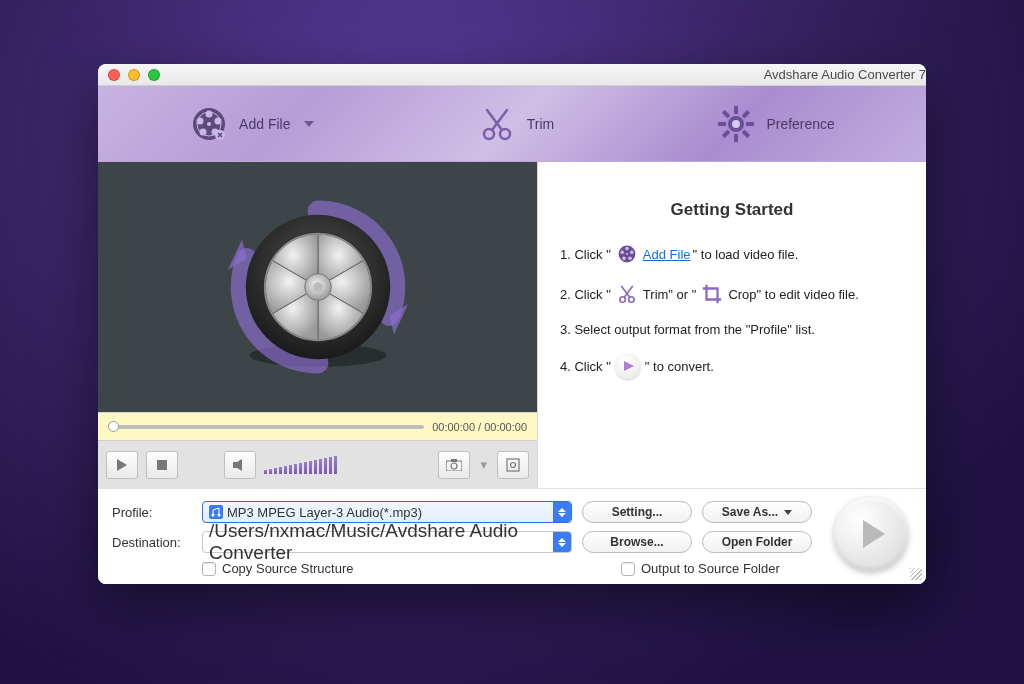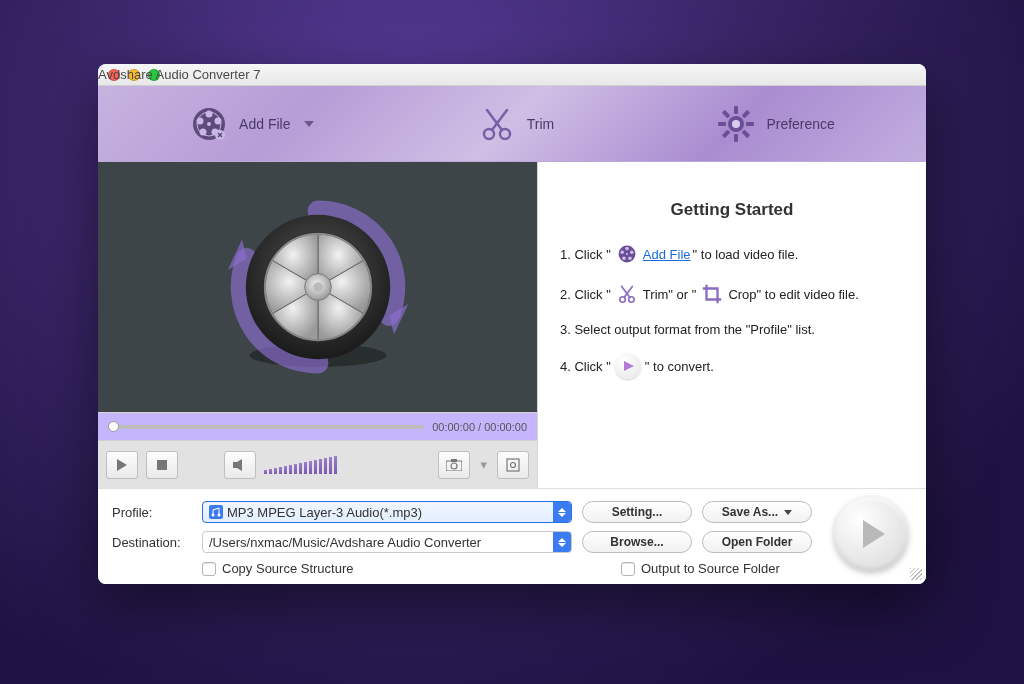--- a/index.html
+++ b/index.html
@@ -30,21 +30,21 @@
     display: flex;
     align-items: center;
     position: relative;
     border-radius: 8px 8px 0 0;
   }
   .traffic { display: flex; gap: 8px; padding-left: 10px; }
   .light { width: 12px; height: 12px; border-radius: 50%; border: 0.5px solid rgba(0,0,0,0.2); }
   .light.red { background: #ff5f57; }
   .light.yellow { background: #febc2e; }
   .light.green { background: #28c840; }
-  .title { position: absolute; left: 0; right: 0; text-align: left; font-size: 13px; color: #4a4a4a; font-weight: 500; pointer-events: none; }
+  .title { position: absolute; left: 0; right: 0; text-align: right; font-size: 13px; color: #4a4a4a; font-weight: 500; pointer-events: none; }
 
   .toolbar {
     height: 76px;
     background: linear-gradient(135deg, #c7b3e0 0%, #b69dd6 25%, #d0bee5 50%, #a98cd0 75%, #c2aee0 100%);
     background-size: cover;
     display: flex;
     align-items: center;
     justify-content: space-around;
     padding: 0 10px;
     border-bottom: 1px solid #bba9d6;
@@ -68,21 +68,21 @@
   .preview {
     flex: 1;
     background: #3e4548;
     display: flex;
     align-items: center;
     justify-content: center;
     min-height: 210px;
   }
   .timeline-row {
     height: 28px;
-    background: #c4b5fd;
+    background: #fef9c3;
     display: flex;
     align-items: center;
     padding: 8px 10px;
     gap: 8px;
     border-top: 1px solid #d4d4d4;
   }
   .track { flex:1; height: 4px; background: #bdbdbd; border-radius: 2px; position: relative; }
   .thumb { position:absolute; left:0; top:-4px; width:11px; height:11px; background:#fff; border:1px solid #999; border-radius:50%; }
   .timecode { font-size: 11px; color:#555; }
 
@@ -145,21 +145,21 @@
     background:#3b7cf0;
     border-radius: 0 3px 3px 0;
     display:flex; flex-direction:column; align-items:center; justify-content:center; gap:1px;
   }
   .combo .cap::before, .combo .cap::after {
     content:""; width:0;height:0; border-left:4px solid transparent; border-right:4px solid transparent;
   }
   .combo .cap::before { border-bottom:4px solid #fff; }
   .combo .cap::after { border-top:4px solid #fff; }
   .text-input {
-    height:22px; border:1px solid #c8c8c8; border-radius:4px; padding:0 22px 0 6px; font-size:13px;
+    height:22px; border:1px solid #c8c8c8; border-radius:4px; padding:0 22px 0 6px; font-size:19px;
     background:#fff; display:flex; align-items:center; position:relative;
   }
   .text-input .cap { position:absolute; right:0; top:0; bottom:0; width:18px; background:#3b7cf0; border-radius:0 3px 3px 0; display:flex; flex-direction:column; align-items:center; justify-content:center; gap:1px; }
   .text-input .cap::before, .text-input .cap::after { content:""; width:0;height:0; border-left:4px solid transparent; border-right:4px solid transparent; }
   .text-input .cap::before { border-bottom:4px solid #fff; }
   .text-input .cap::after { border-top:4px solid #fff; }
 
   .mac-btn {
     height:22px;
     border:1px solid #bcbcbc;

